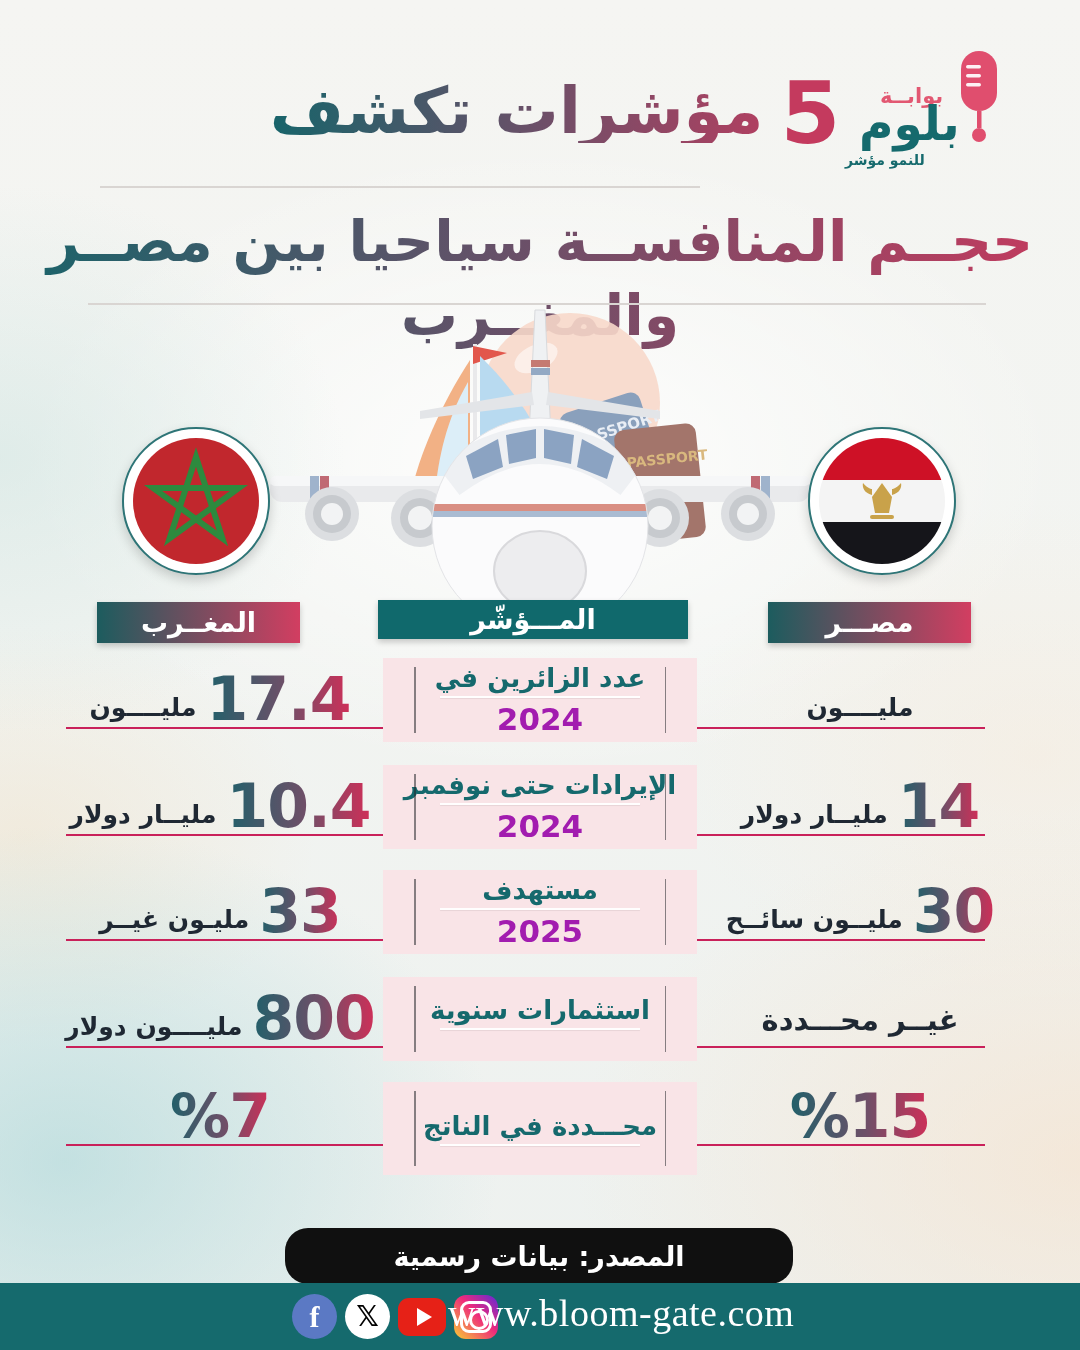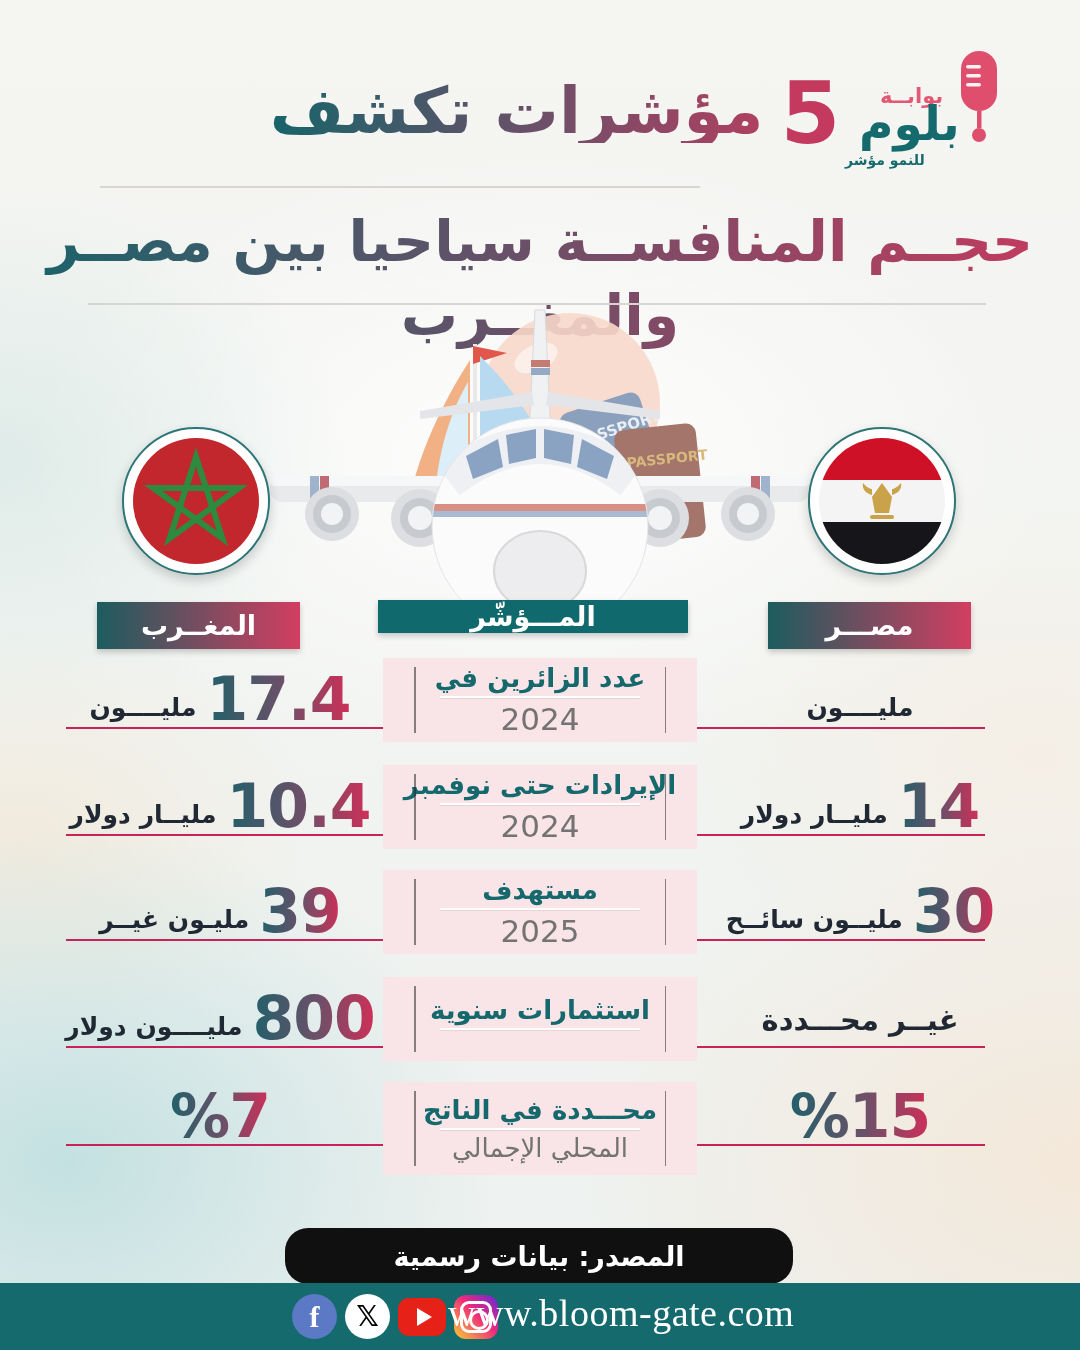--- a/index.html
+++ b/index.html
@@ -34,34 +34,34 @@
   .div2 { position:absolute; top:303px; left:88px; width:898px; height:2px; background:#d9d5d2; }
   
   .flag { position:absolute; width:148px; height:148px; border-radius:50%; background:#fff;
           border:2px solid #2e7577; box-shadow:0 5px 12px rgba(0,0,0,.18);
           display:flex; align-items:center; justify-content:center; }
   .flag-mor { left:122px; top:427px; }
   .flag-egy { left:808px; top:427px; }
   
   .illu { position:absolute; left:270px; top:308px; }
   
-  .hdr { position:absolute; top:602px; height:47px; display:flex; align-items:center; justify-content:center;
+  .hdr { position:absolute; top:602px; height:41px; display:flex; align-items:center; justify-content:center;
          color:#fff; font-weight:bold; font-size:27px; box-shadow:0 3px 6px rgba(0,0,0,.20); direction:rtl; }
   .hdr-mor { left:97px;  width:203px; background:linear-gradient(90deg,#1c5c5e,#d23e61); }
-  .hdr-ind { left:378px; width:310px; top:600px; height:33px; background:#10696c; }
+  .hdr-ind { left:378px; width:310px; top:600px; height:39px; background:#10696c; }
   .hdr-egy { left:768px; width:203px; background:linear-gradient(90deg,#1c5c5e,#d23e61); }
   
   .row { position:absolute; left:0; width:1080px; top:var(--t); height:var(--h); }
   .ind-box { position:absolute; left:383px; width:314px; top:0; height:100%; background:#f9e4e7;
              display:flex; flex-direction:column; align-items:center; justify-content:center; gap:3px; }
   .ind-box::before, .ind-box::after { content:""; position:absolute; top:9px; bottom:9px; width:1.5px; background:rgba(40,40,45,.55); }
   .ind-box::before { left:31px; } .ind-box::after { right:31px; }
   .ind-line1 { color:#15696d; font-weight:bold; font-size:26px; direction:rtl; }
   .ind-divider { width:200px; height:2px; background:rgba(255,255,255,.95); box-shadow:0 1px 1px rgba(0,0,0,.07); }
-  .ind-line2 { color:#737373; font-weight:normal; font-size:31px; direction:rtl; min-height:10px; }
+  .ind-line2 { color:#a21caf; font-weight:bold; font-size:31px; direction:rtl; min-height:10px; }
   .r5 .ind-line2 { font-size:26px; }
   .conn { position:absolute; top:calc(var(--dot) + 7px); height:calc(var(--line) - var(--dot) - 7px); }
   .conn-l { left:66px;  width:332px; border-right:2.5px solid #c9215a; border-bottom:2.5px solid #c9215a; }
   .conn-r { left:681px; width:304px; border-left:2.5px solid #c9215a;  border-bottom:2.5px solid #c9215a; }
   .dot { position:absolute; top:var(--dot); width:14px; height:14px; border-radius:50%; background:#cb2155; }
   .dot-l { left:391px; } .dot-r { left:674px; }
   .val { position:absolute; top:0; height:var(--line); display:flex; align-items:flex-end; justify-content:center;
          direction:rtl; gap:10px; padding-bottom:2px; }
   .val-l { left:55px;  width:330px; }
   .val-r { left:715px; width:290px; }
@@ -245,21 +245,21 @@
       <span class="unit">مليــار دولار</span>
     </div>
   </div>
 
   <div class="row r3" style="--t:870px;--h:84px;--dot:25px;--line:71px">
     <div class="conn conn-l"></div>
     <div class="conn conn-r"></div>
     <div class="dot dot-l"></div>
     <div class="dot dot-r"></div>
     <div class="val val-l" dir="rtl">
-      <span class="num">39</span>
+      <span class="num">33</span>
       <span class="unit">مليـون غيــر</span>
     </div>
     <div class="ind-box">
       <div class="ind-line1">مستهدف</div>
       <div class="ind-divider"></div>
       <div class="ind-line2">2025</div>
     </div>
     <div class="val val-r" dir="rtl">
       <span class="num">30</span>
       <span class="unit">مليــون سائــح</span>
@@ -291,21 +291,20 @@
     <div class="conn conn-r"></div>
     <div class="dot dot-l"></div>
     <div class="dot dot-r"></div>
     <div class="val val-l" dir="rtl">
       <span class="num">%7</span>
 
     </div>
     <div class="ind-box">
       <div class="ind-line1">محـــددة في الناتج</div>
       <div class="ind-divider"></div>
-      <div class="ind-line2">المحلي الإجمالي</div>
     </div>
     <div class="val val-r" dir="rtl">
       <span class="num">%15</span>
 
     </div>
   </div>
 
   <div class="source-pill">المصدر: بيانات رسمية</div>
 
   <div class="footer"></div>

